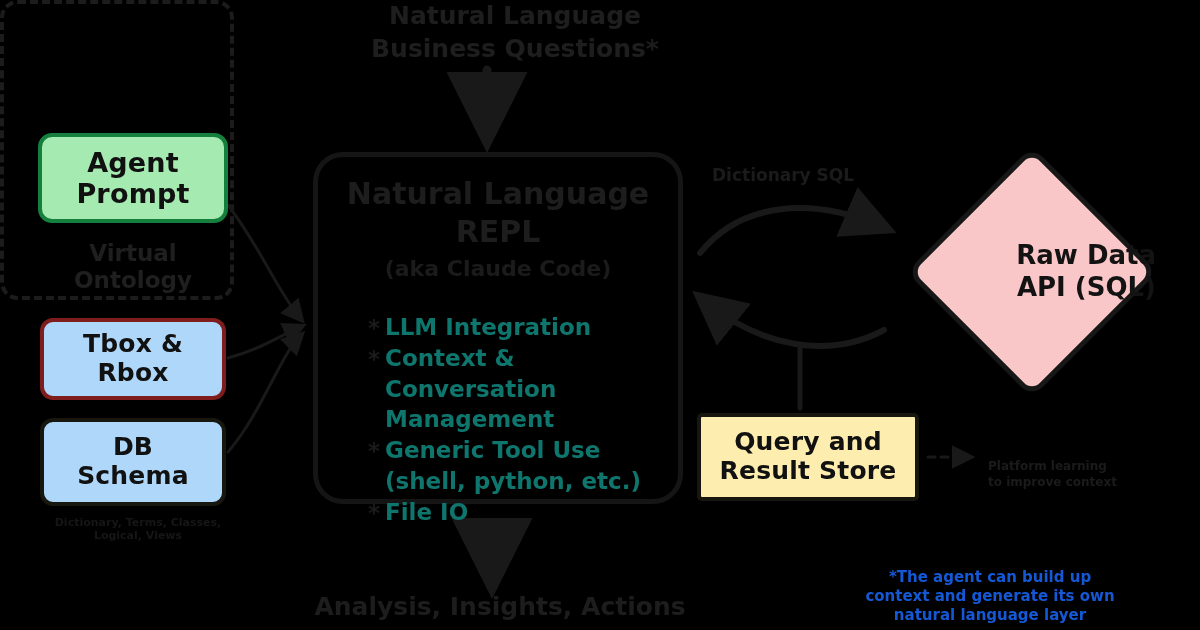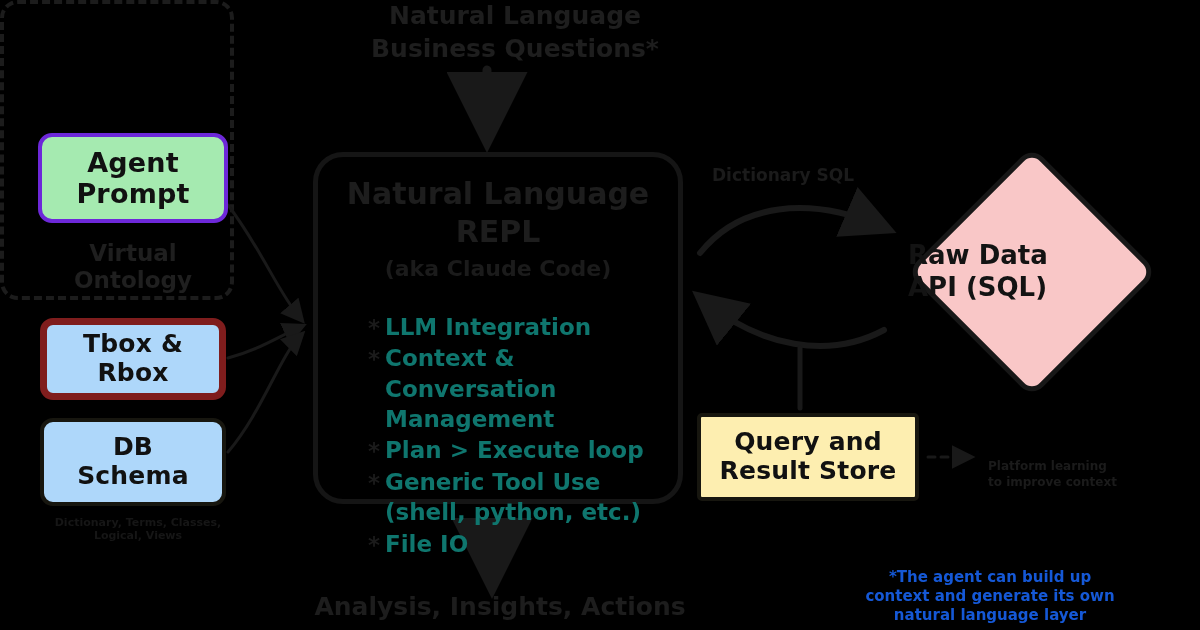--- a/index.html
+++ b/index.html
@@ -31,21 +31,21 @@
     font-weight: 700;
     line-height: 1.15;
     letter-spacing: .2px;
   }
 
   
   #agent-prompt {
     left: 38px; top: 133px;
     width: 190px; height: 90px;
     background: #a5eab0;
-    border: 4px solid #6d28d9;
+    border: 4px solid #15803d;
     border-radius: 14px;
     font-size: 27px;
   }
 
   
   #virtual-ontology {
     left: 20px; top: 233px;
     width: 226px; height: 292px;
     border: 4px dashed #1c1c1c;
     border-radius: 18px;
@@ -59,21 +59,21 @@
     color: #1f1f1f;
     font-size: 23px;
     font-weight: 700;
     line-height: 1.18;
     font-family: "DejaVu Sans", sans-serif;
   }
   #tbox-rbox {
     left: 40px; top: 318px;
     width: 186px; height: 82px;
     background: #aed7fa;
-    border: 7px solid #7f1d1d;
+    border: 4px solid #7f1d1d;
     border-radius: 13px;
     font-size: 25px;
   }
   #db-schema {
     left: 40px; top: 418px;
     width: 186px; height: 88px;
     background: #aed7fa;
     border: 4px solid #17160f;
     border-radius: 13px;
     font-size: 25px;
@@ -158,21 +158,21 @@
     background: #f9c7c7;
     border: 5px solid #171717;
     border-radius: 16px;
     transform: rotate(45deg);
     box-sizing: border-box;
   }
   #raw-data-label {
     position: absolute;
     left: 0; top: 92px;
     width: 248px;
-    text-align: left;
+    text-align: right;
     color: #131313;
     font-size: 26px;
     font-weight: 700;
     line-height: 1.22;
     font-family: "DejaVu Sans", sans-serif;
   }
 
   
   #query-store {
     left: 697px; top: 413px;
@@ -298,21 +298,20 @@
   <div class="node" id="tbox-rbox">Tbox &amp;<br>Rbox</div>
   <div class="node" id="db-schema">DB<br>Schema</div>
   <div id="vo-footnote">Dictionary, Terms, Classes, Logical, Views</div>
 
   <div id="repl-box"></div>
   <div id="repl-title">Natural Language<br>REPL</div>
   <div id="repl-subtitle">(aka Claude Code)</div>
   <ul id="repl-bullets">
     <li>LLM Integration</li>
     <li>Context &amp; Conversation Management</li>
-    <li>Plan &gt; Execute loop</li>
     <li>Generic Tool Use (shell, python, etc.)</li>
     <li>File IO</li>
   </ul>
 
   <div class="annot" id="generated-sql">Dictionary SQL</div>
 
   <div id="raw-data-wrap">
     <div id="raw-data-shape"></div>
     <div id="raw-data-label">Raw Data<br>API (SQL)</div>
   </div>

